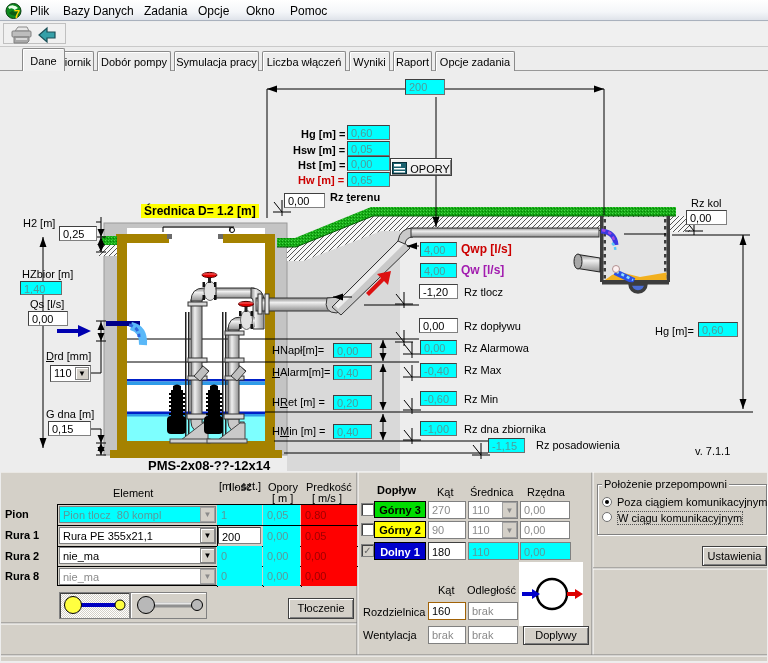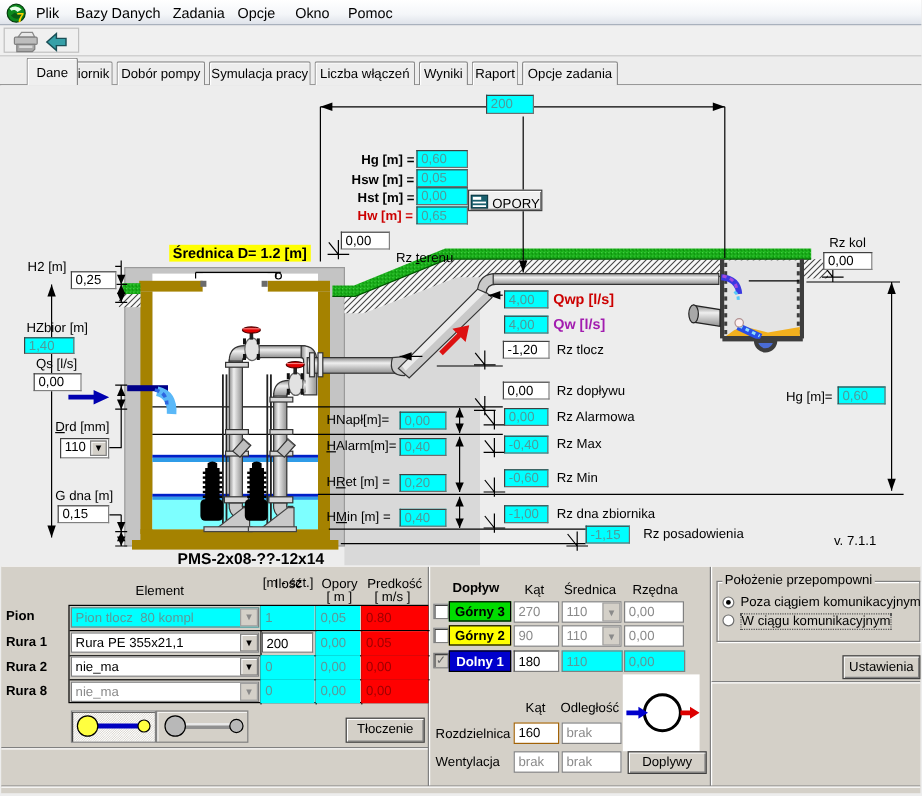--- a/index.html
+++ b/index.html
@@ -358,21 +358,21 @@
 <div class="cy" style="left:346px; top:101px; width:43px; height:15px;">0,65</div>
 <div class="btn" style="left:389px; top:87px; width:62px; height:18px; padding-top:2px; background:#f0f0f0;">
   <svg width="15" height="12" viewBox="0 0 15 12" style="position:relative; top:1px;">
         <rect x="0.5" y="0.5" width="14" height="11" fill="#19606e" stroke="#062e38"></rect>
         <rect x="2" y="2" width="7" height="2.5" fill="#fff"></rect>
         <rect x="2" y="6" width="11" height="1.5" fill="#fff"></rect>
         <rect x="2" y="9" width="11" height="1.5" fill="#fff"></rect>
       </svg>
   OPORY</div>
 <div class="tb" style="left:283px; top:122px; width:41px; height:15px;">0,00</div>
-<div class="lbl" style="left:329px; top:138px;">Rz <u>t</u>erenu</div>
+<div class="lbl" style="left:329px; top:120px;font-weight:bold;">Rz <u>t</u>erenu</div>
 <div class="lbl b" style="left:140px; top:133px; background:#ffff00; padding:1px 3px; font-size:12px;">Średnica D= 1.2 [m]</div>
 <div class="lbl" style="left:22px; top:146px;">H2 [m]</div>
 <div class="tb" style="left:58px; top:155px; width:38px; height:15px;">0,25</div>
 <div class="lbl" style="left:21px; top:197px;">HZbior [m]</div>
 <div class="cy" style="left:19px; top:210px; width:42px; height:14px;">1,40</div>
 <div class="lbl" style="left:29px; top:227px;">Qs [l/s]</div>
 <div class="tb" style="left:27px; top:240px; width:40px; height:15px;">0,00</div>
 <div class="lbl" style="left:45px; top:279px;"><u>D</u>rd [mm]</div>
 <div class="tb" style="left:49px; top:294px; width:41px; height:17px;">110
   <span style="position:absolute; right:1px; top:1px; width:14px; height:13px; background:#d4d0c8; border:1px solid #808080; box-shadow:inset 1px 1px 0 #fff; font-size:8px; text-align:center; line-height:12px;">▼</span></div>

